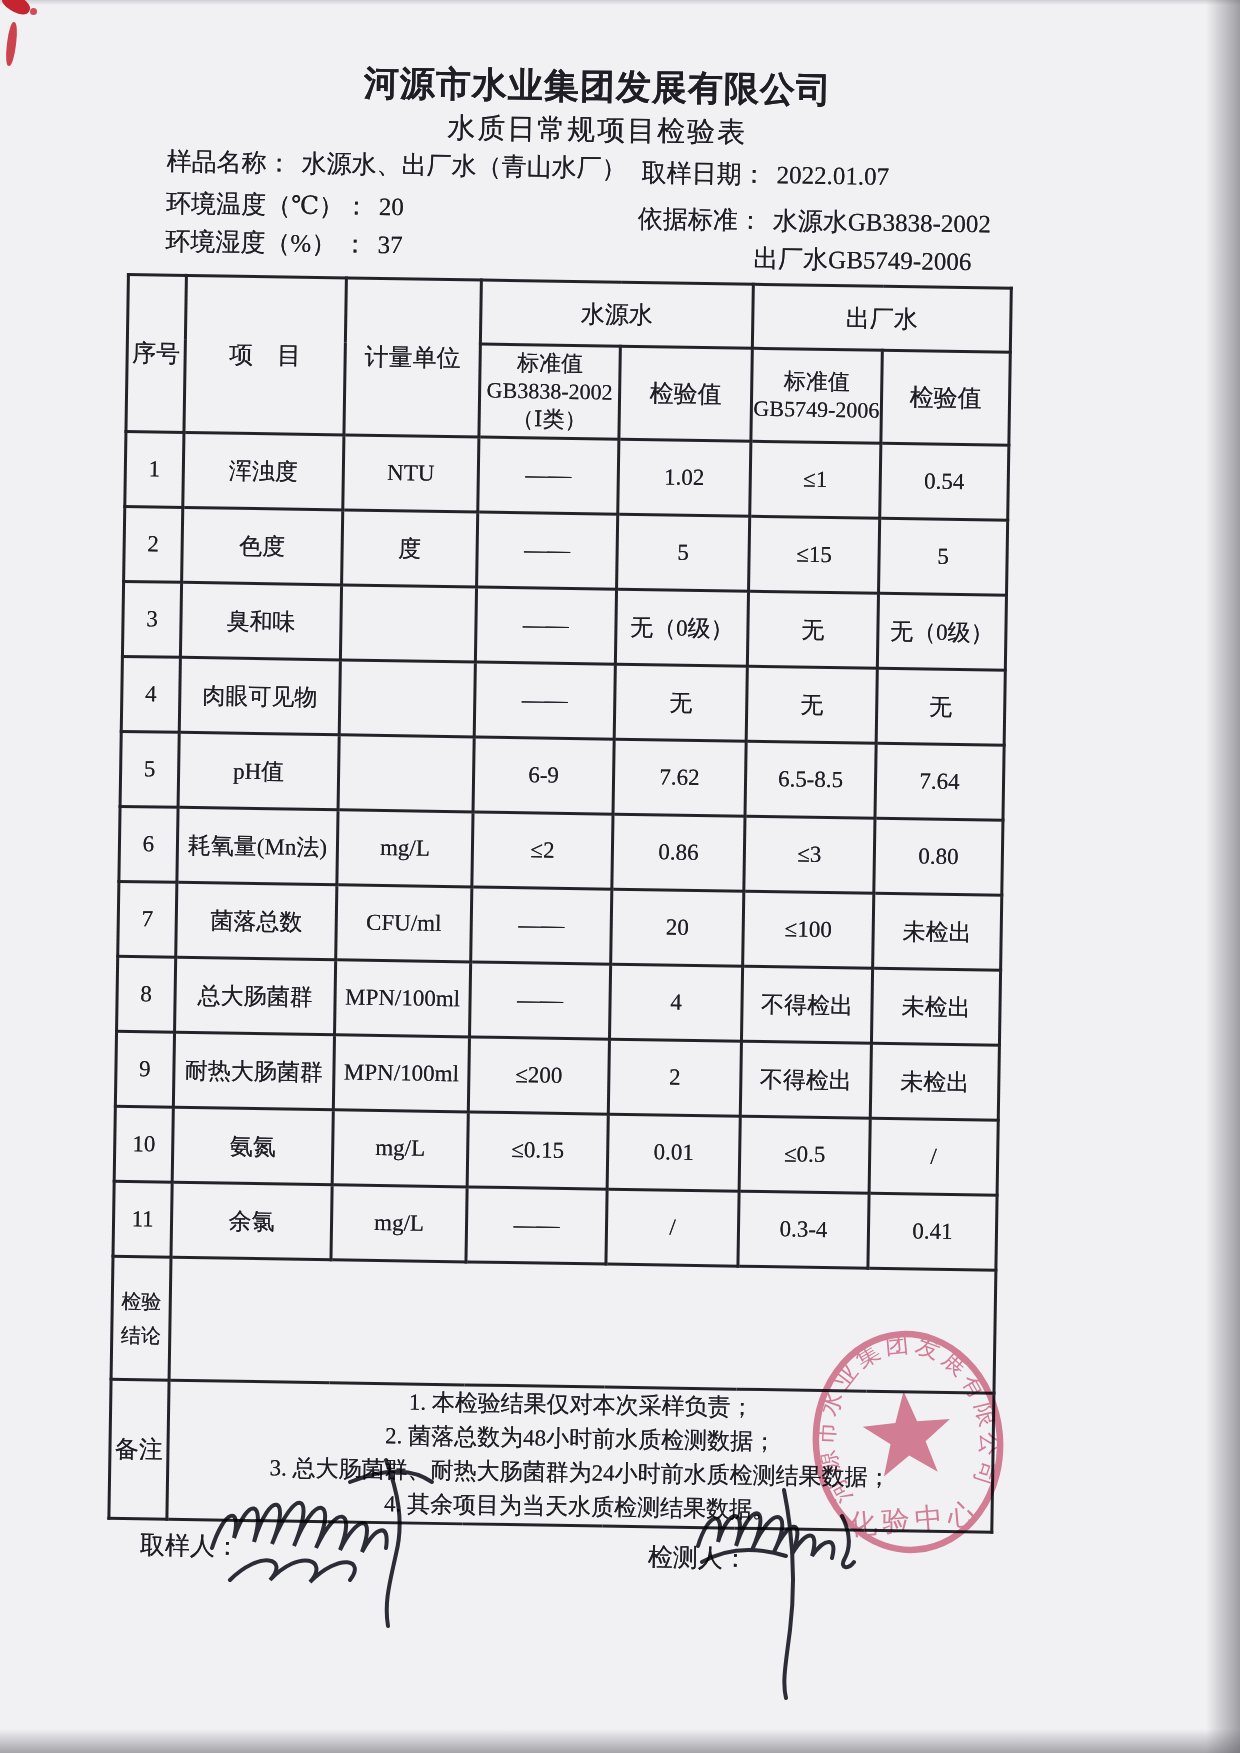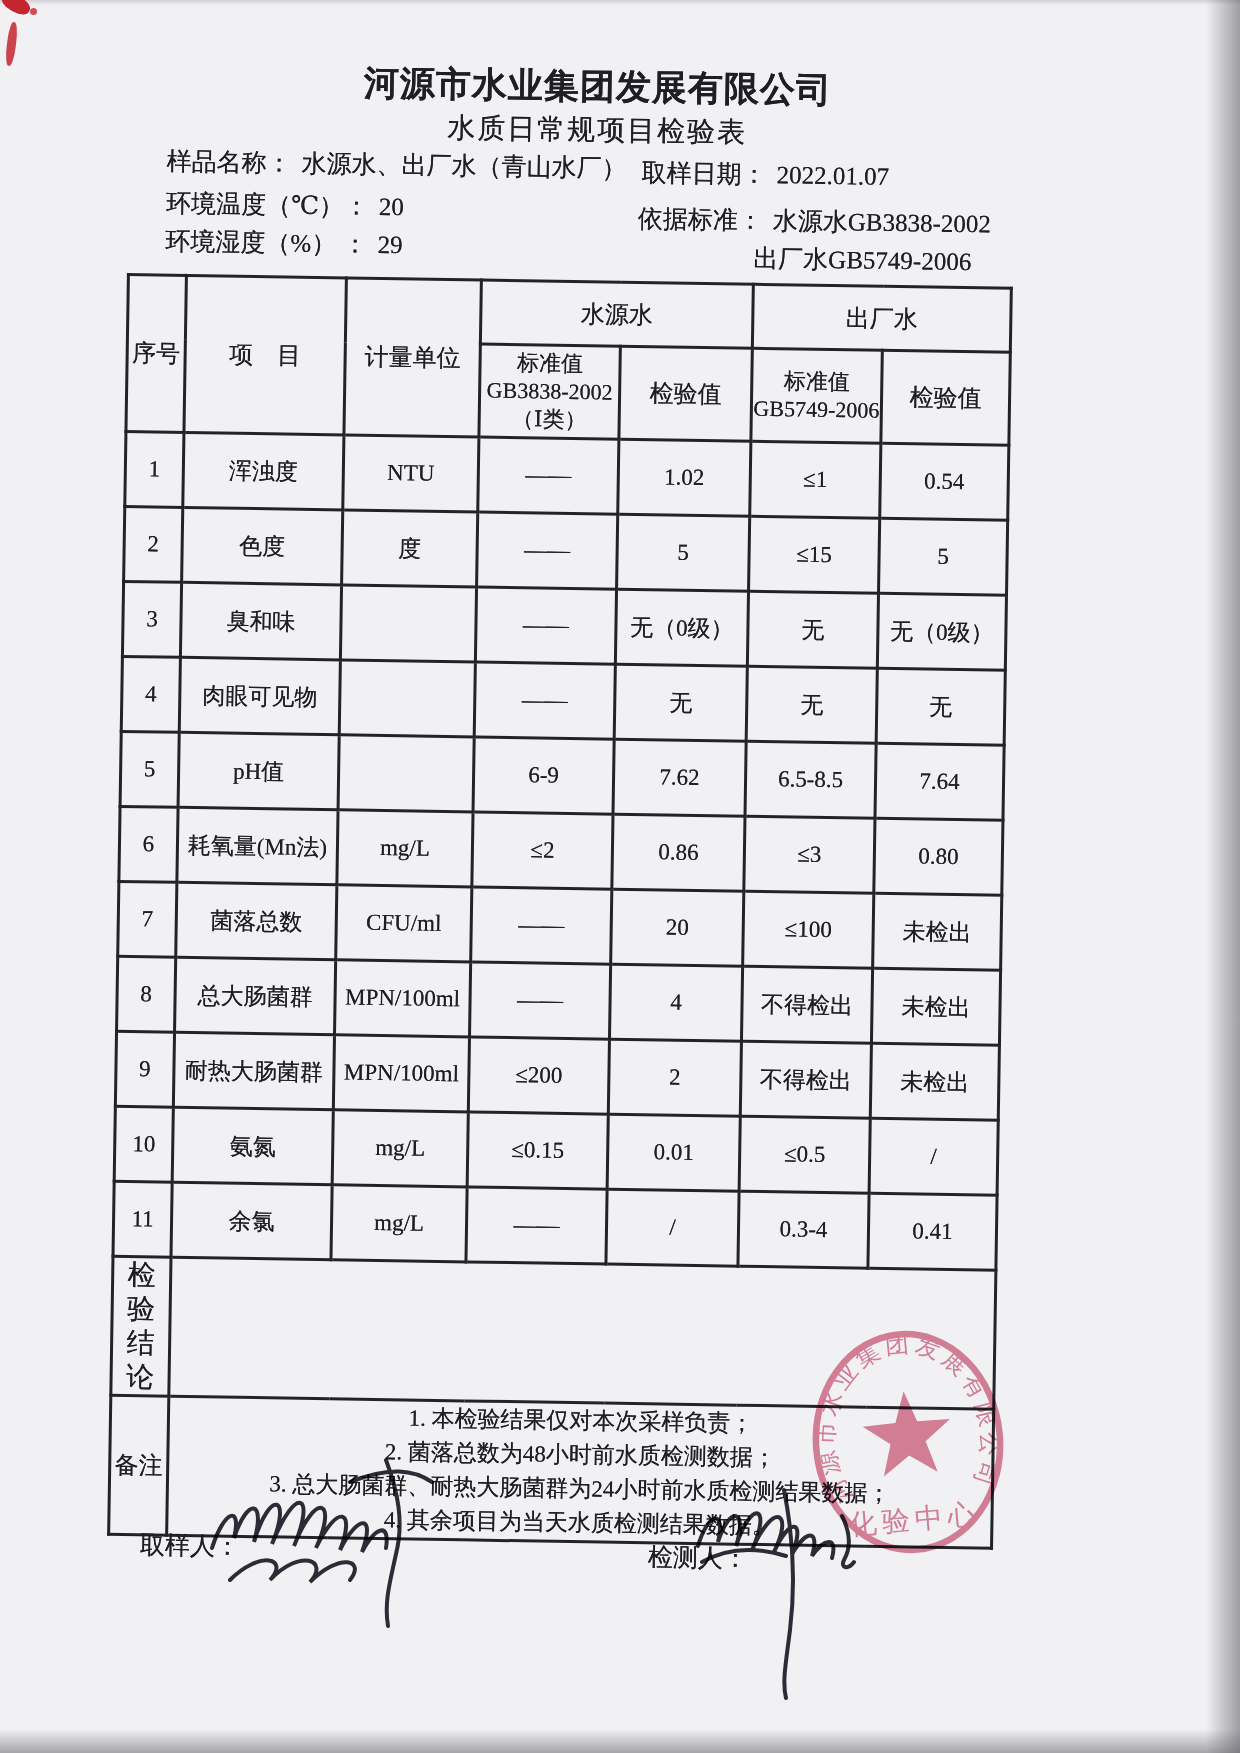--- a/index.html
+++ b/index.html
@@ -48,21 +48,21 @@
     padding:0;overflow:hidden;
   }
   tr.h-g1{height:64px;}
   tr.h-g2{height:93px;}
   tr.h-row{height:75px;}
   tr.h-concl{height:123px;}
   tr.h-rem{height:137px;}
   .hdr{font-size:24px;}
   .hdr-sub{font-size:22px;line-height:28px;}
   .item-cell{text-align:left;padding-left:13px;}
-  .concl-label div{font-size:28px;line-height:34px;}
+  .concl-label div{font-size:20px;line-height:34px;}
   .rem-label{font-size:24px;}
   .remarks-cell{
     text-align:left;vertical-align:top;
     padding:5px 8px 0 8px;
     font-size:23px;line-height:34px;white-space:nowrap;
   }
   .footer-label{position:absolute;font-size:25px;white-space:nowrap;}
   .fl-sampler{left:160px;top:1528px;}
   .fl-tester{left:668px;top:1532px;}
   
@@ -96,21 +96,21 @@
   <div class="info-line r1">
     <span class="il-label">取样日期：</span><span class="il-value">2022.01.07</span>
   </div>
   <div class="info-line l2">
     <span class="il-label">环境温度（℃）：</span><span class="il-value">20</span>
   </div>
   <div class="info-line r2">
     <span class="il-label">依据标准：</span><span class="il-value">水源水GB3838-2002</span>
   </div>
   <div class="info-line l3">
-    <span class="il-label">环境湿度（%） ：</span><span class="il-value">29</span>
+    <span class="il-label">环境湿度（%） ：</span><span class="il-value">37</span>
   </div>
   <div class="info-line r3">
     <span class="il-value" style="margin-left:0">出厂水GB5749-2006</span>
   </div>
 
   <table class="report">
     <colgroup>
       <col style="width:58px">
         <col style="width:160px">
         <col style="width:135px">

